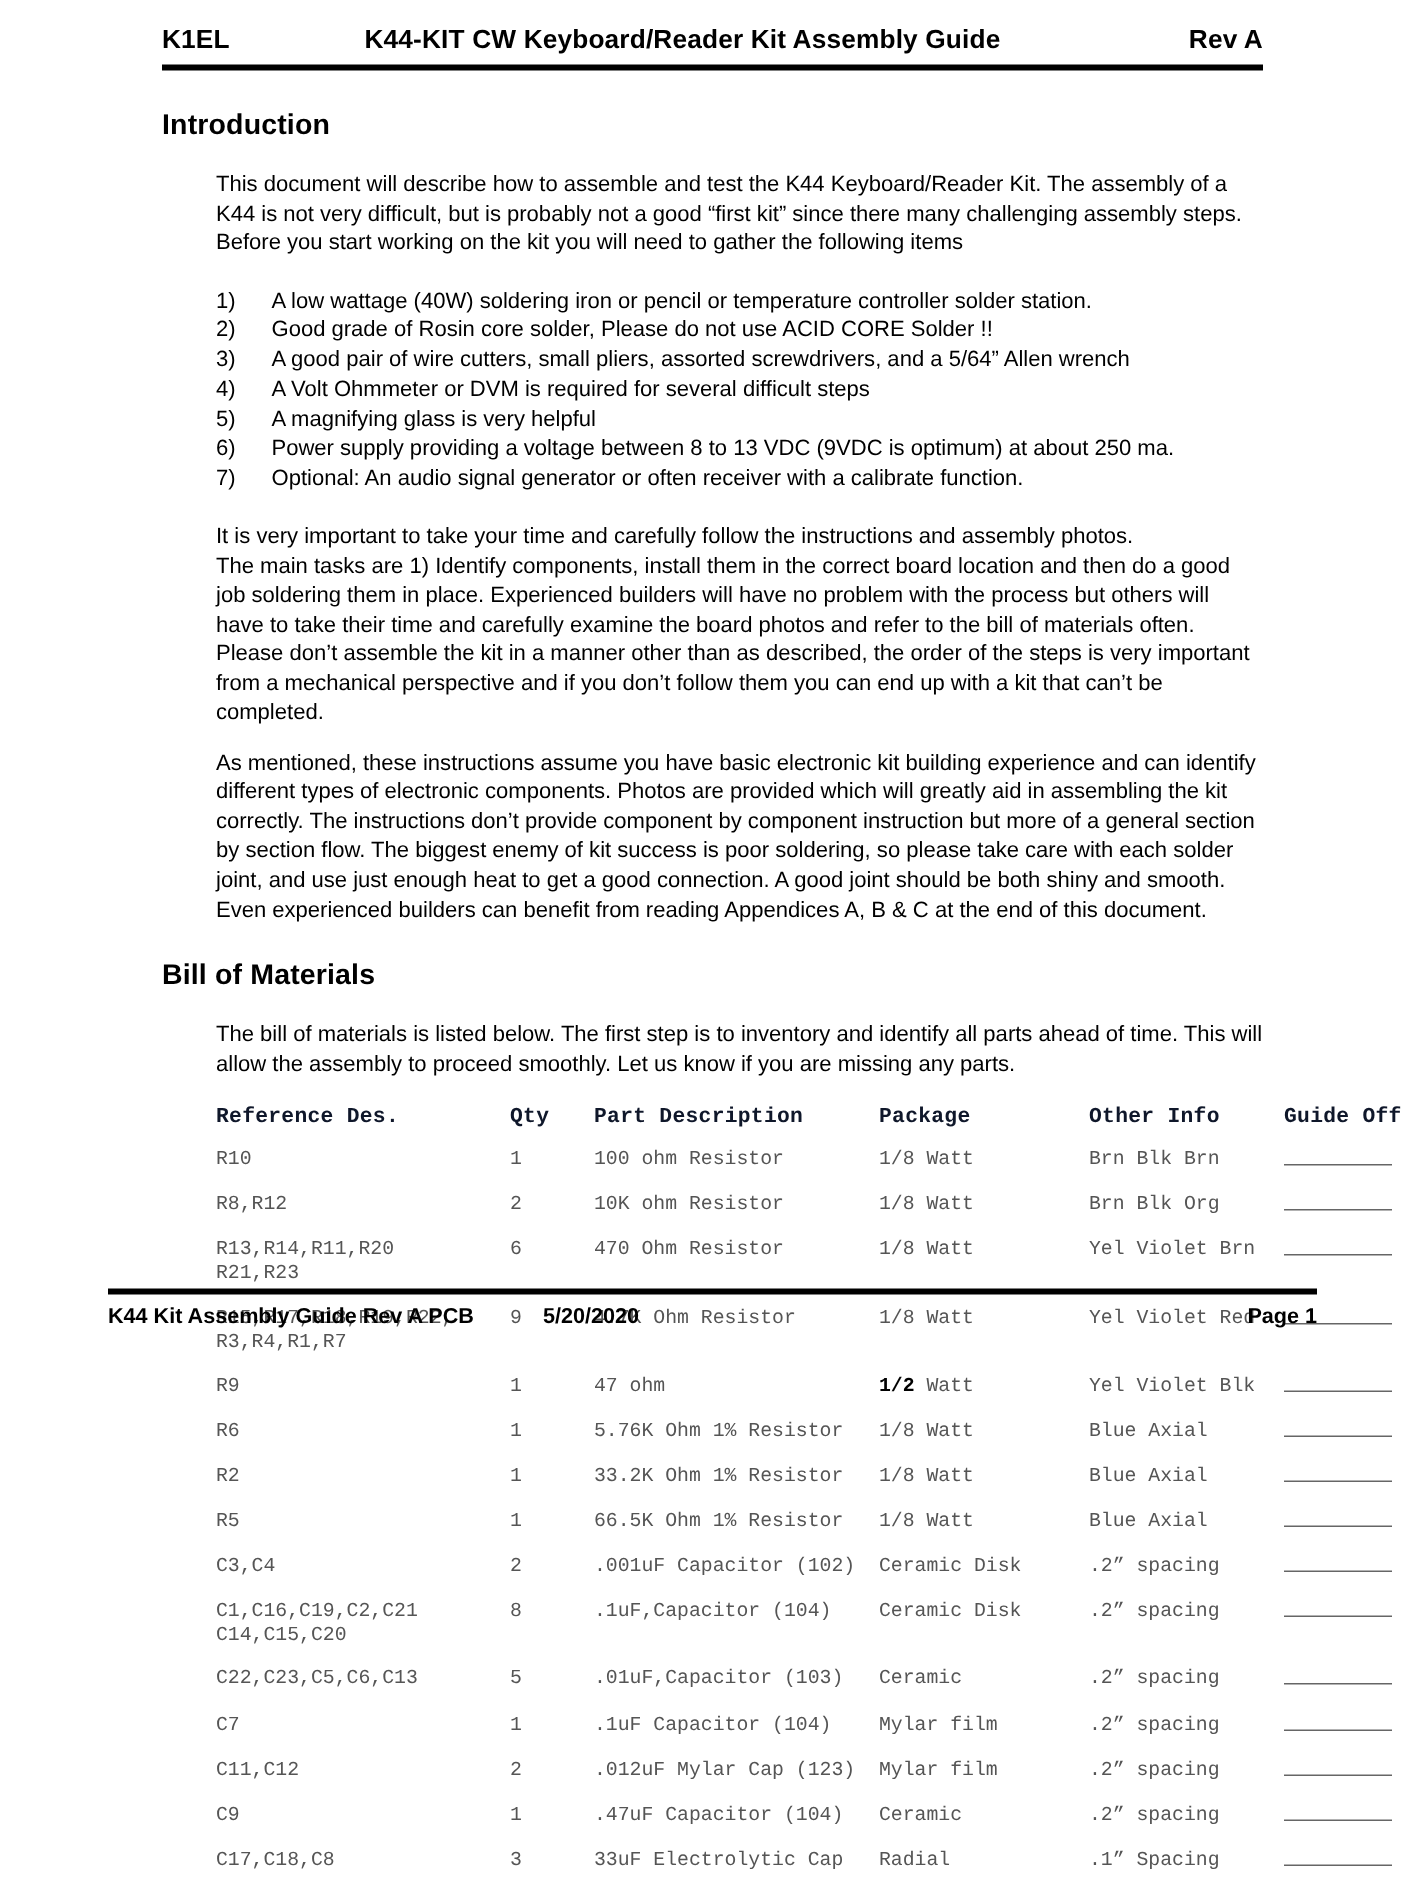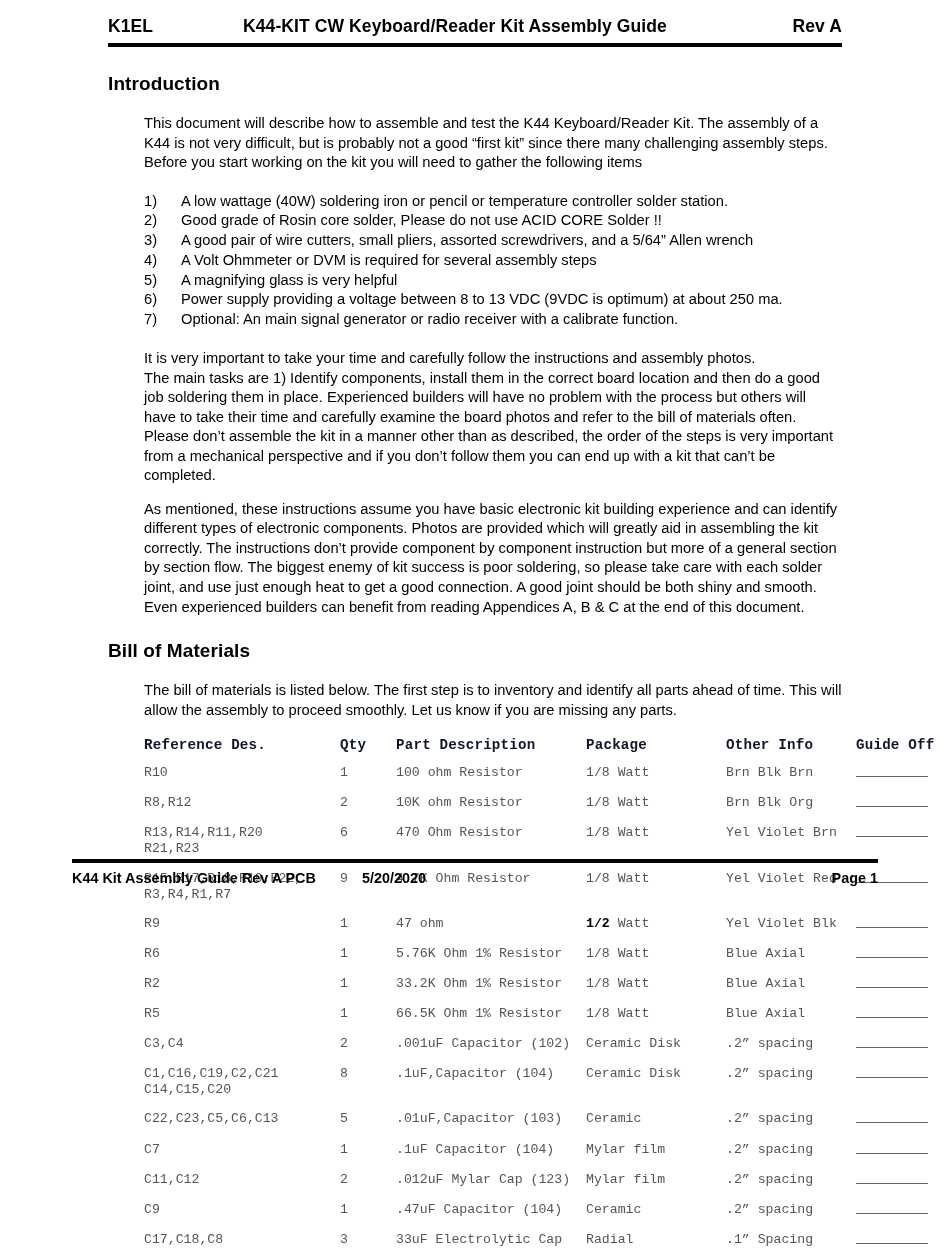--- a/index.html
+++ b/index.html
@@ -185,33 +185,33 @@
     <div class="num-item">
       <span class="num-marker">2)</span>
       <span class="num-text">Good grade of Rosin core solder, Please do not use ACID CORE Solder !!</span>
     </div>
     <div class="num-item">
       <span class="num-marker">3)</span>
       <span class="num-text">A good pair of wire cutters, small pliers, assorted screwdrivers, and a 5/64” Allen wrench</span>
     </div>
     <div class="num-item">
       <span class="num-marker">4)</span>
-      <span class="num-text">A Volt Ohmmeter or DVM is required for several assembly steps</span>
+      <span class="num-text">A Volt Ohmmeter or DVM is required for several difficult steps</span>
     </div>
     <div class="num-item">
       <span class="num-marker">5)</span>
       <span class="num-text">A magnifying glass is very helpful</span>
     </div>
     <div class="num-item">
       <span class="num-marker">6)</span>
       <span class="num-text">Power supply providing a voltage between 8 to 13 VDC (9VDC is optimum) at about 250 ma.</span>
     </div>
     <div class="num-item">
       <span class="num-marker">7)</span>
-      <span class="num-text">Optional: An main signal generator or radio receiver with a calibrate function.</span>
+      <span class="num-text">Optional: An audio signal generator or often receiver with a calibrate function.</span>
     </div>
   </div>
 
   <div class="gap-md"></div>
 
   <div class="body-block">
     <p class="para" style="white-space:pre-line">It is very important to take your time and carefully follow the instructions and assembly photos.
 The main tasks are 1) Identify components, install them in the correct board location and then do a good job soldering them in place. Experienced builders will have no problem with the process but others will have to take their time and carefully examine the board photos and refer to the bill of materials often. Please don’t assemble the kit in a manner other than as described, the order of the steps is very important from a mechanical perspective and if you don’t follow them you can end up with a kit that can’t be completed.</p>
     <div class="gap-sm"></div>
     <p class="para">As mentioned, these instructions assume you have basic electronic kit building experience and can identify different types of electronic components. Photos are provided which will greatly aid in assembling the kit correctly. The instructions don’t provide component by component instruction but more of a general section by section flow. The biggest enemy of kit success is poor soldering, so please take care with each solder joint, and use just enough heat to get a good connection. A good joint should be both shiny and smooth. Even experienced builders can benefit from reading Appendices A, B &amp; C at the end of this document.</p>

